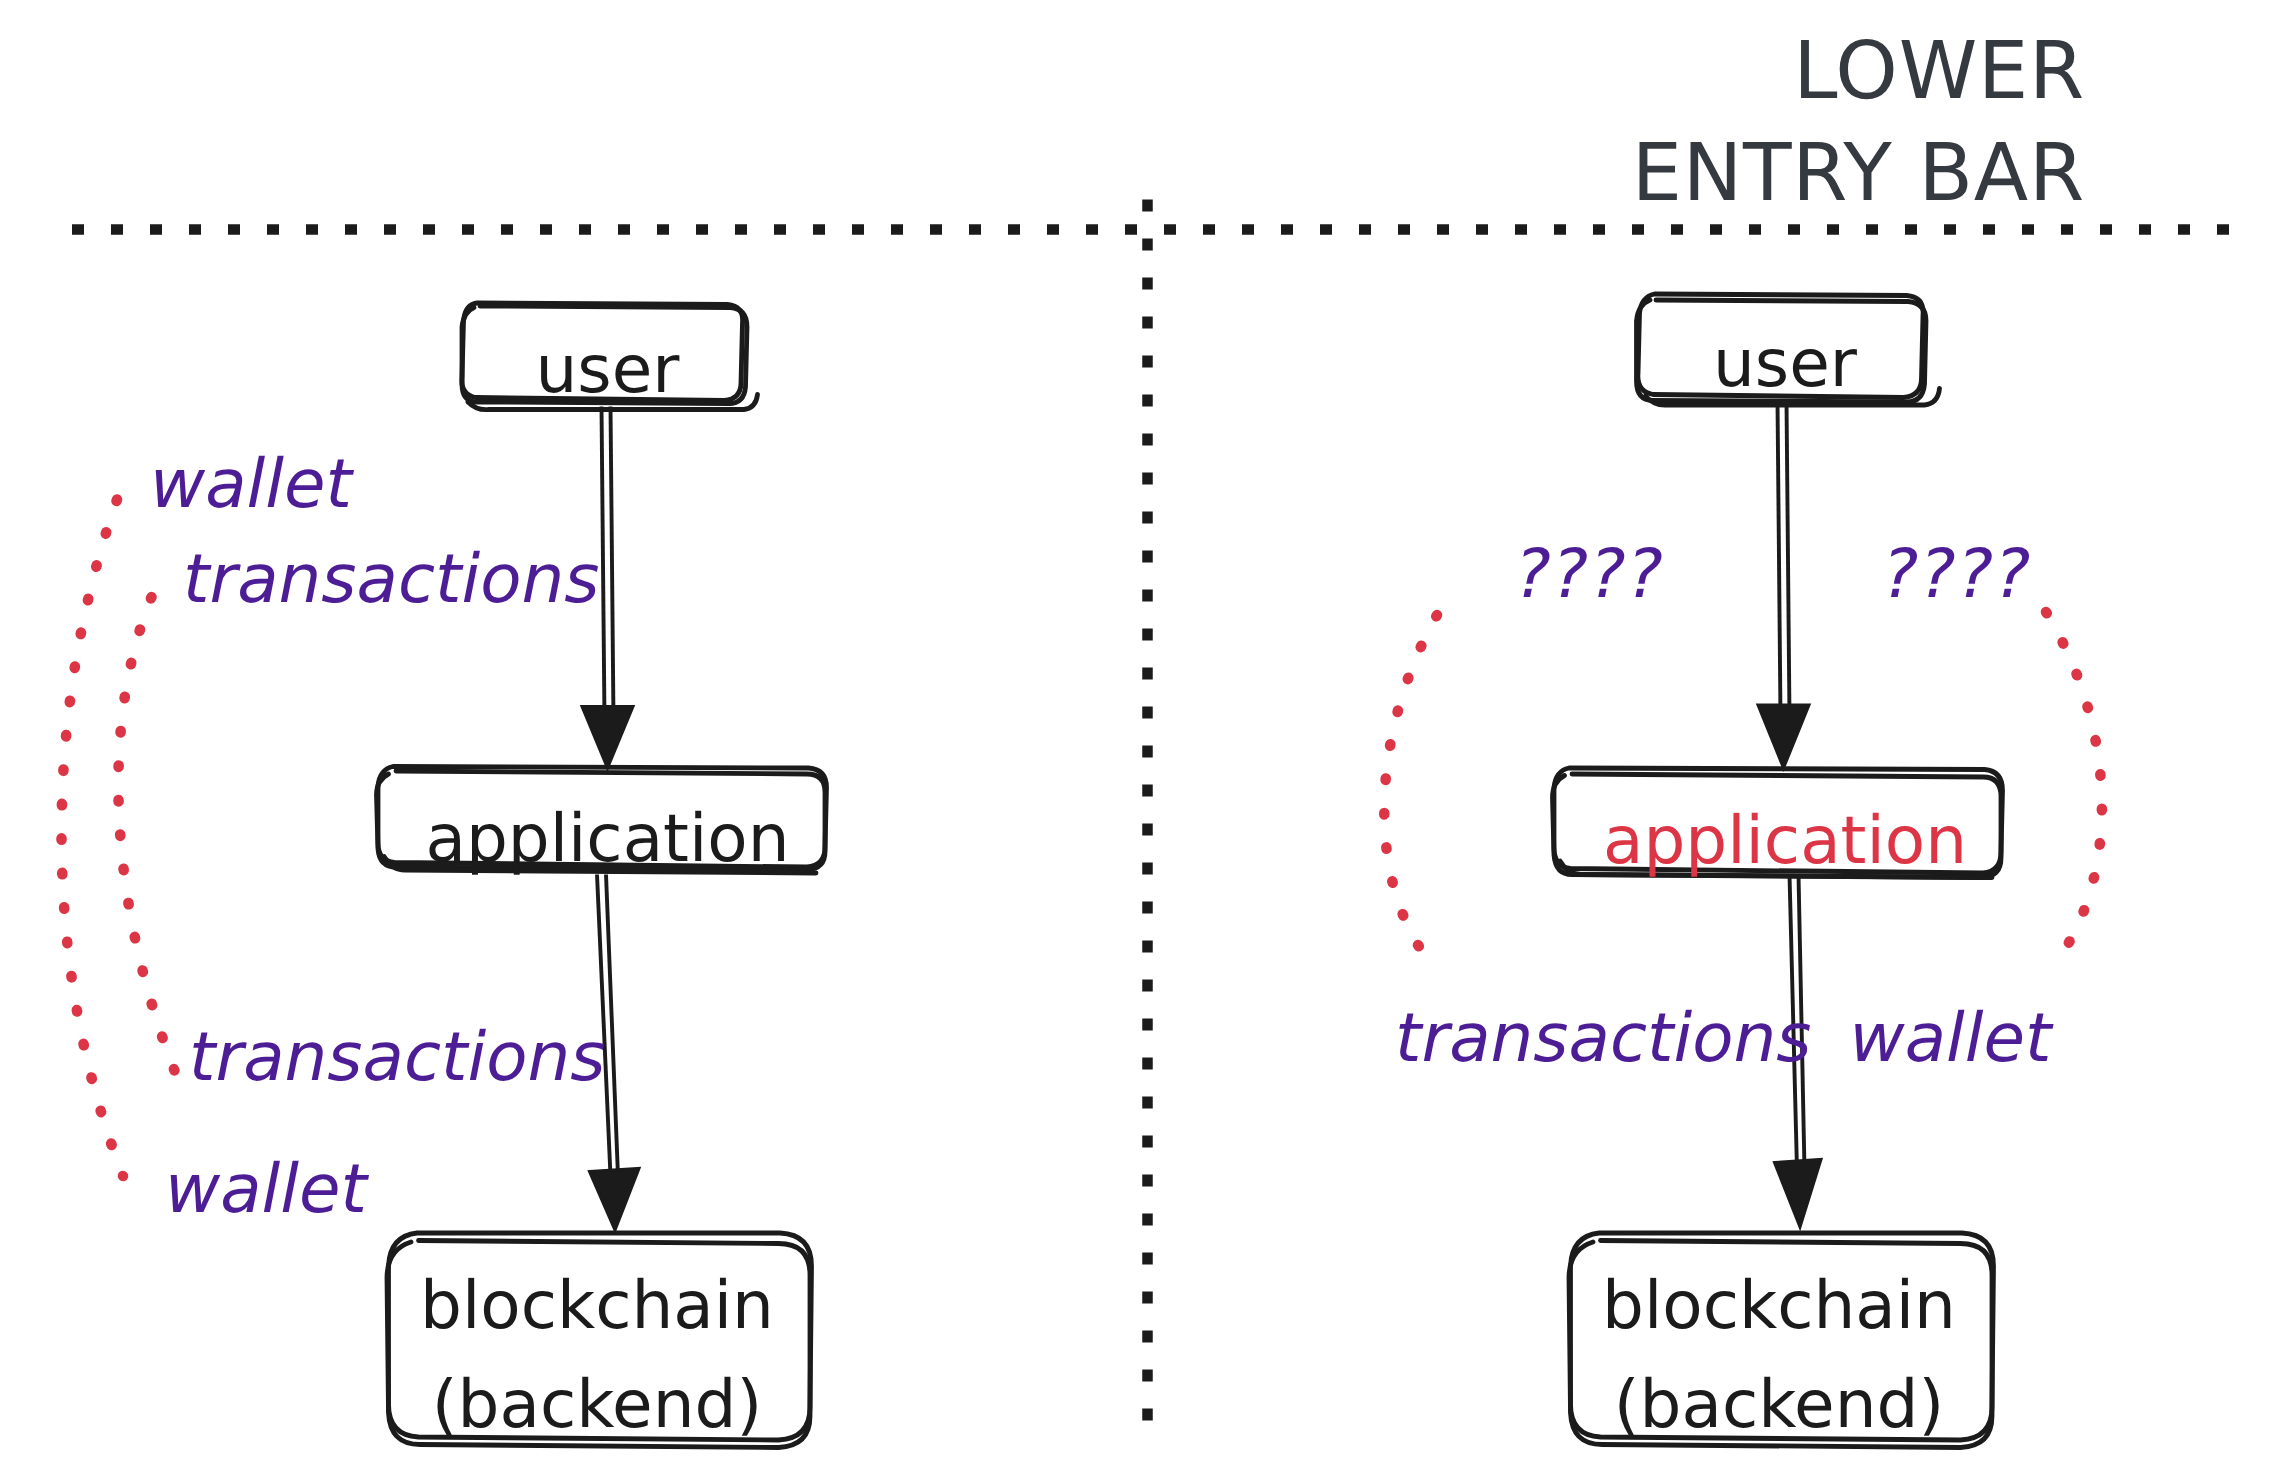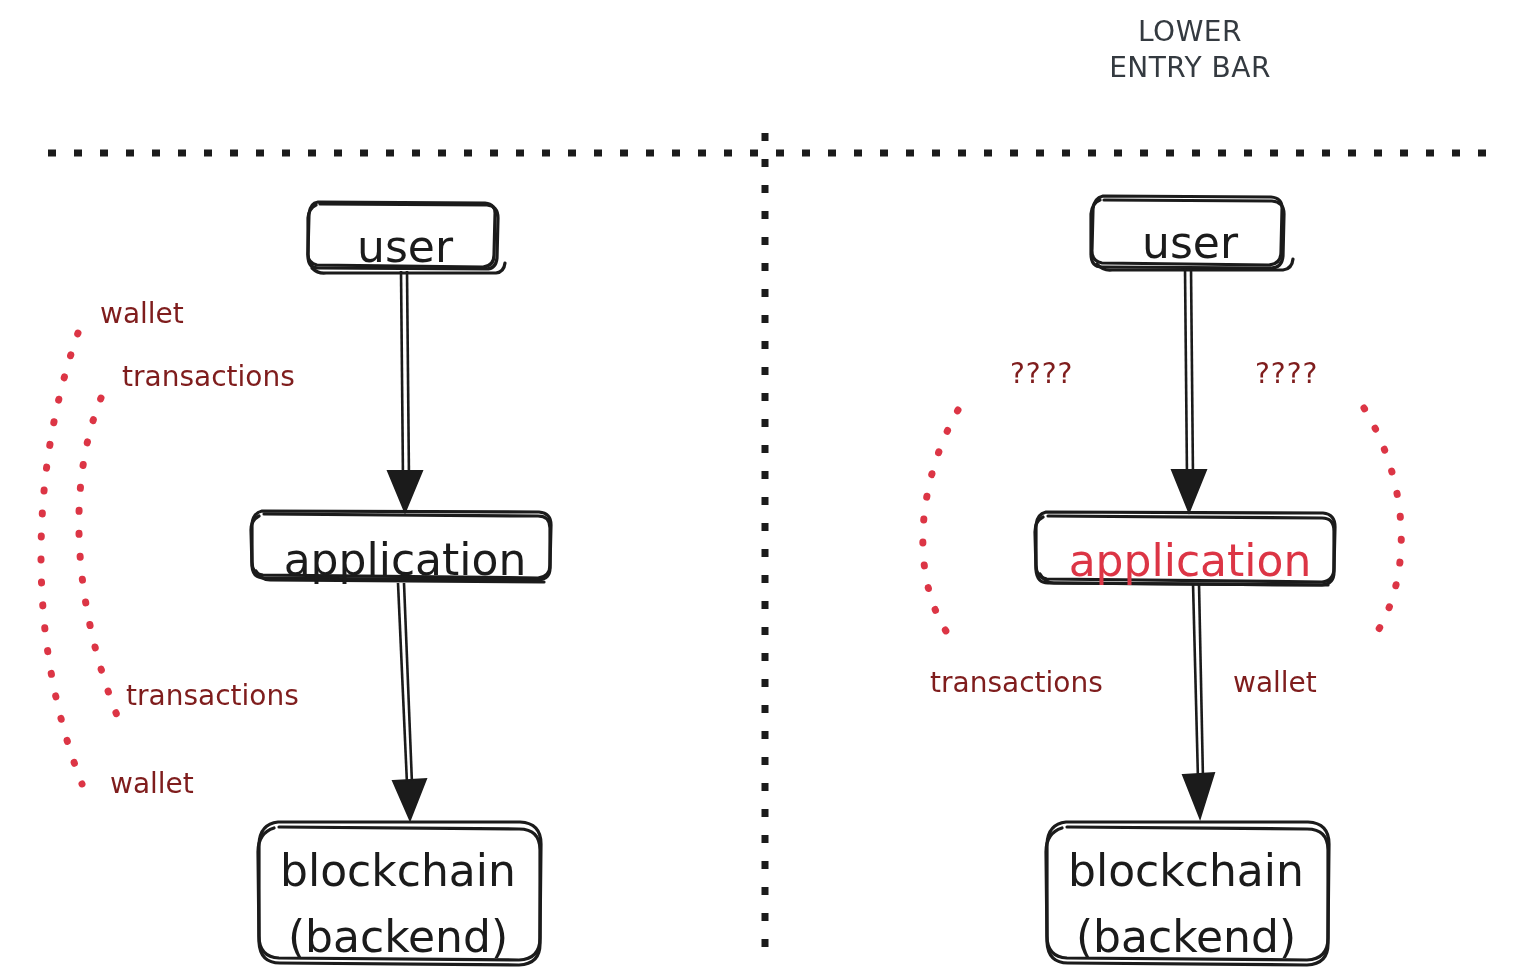--- a/index.html
+++ b/index.html
@@ -22,47 +22,48 @@
     position: absolute;
     left: 0;
     top: 0;
     width: 1524px;
     height: 980px;
     pointer-events: none;
   }
   .hdr {
     position: absolute;
     color: #343a40;
-    font-size: 28px;
+    font-size: 53px;
     letter-spacing: 0.5px;
-    text-align: center;
+    text-align: right;
     line-height: 1.28;
     font-weight: 400;
     white-space: pre-line;
   }
   #hdr-left  { left: 200px; top: 68px;  width: 400px; }
   #hdr-right { left: 990px; top: 14px;  width: 400px; }
 
   .node-label {
     position: absolute;
     text-align: center;
     color: #1b1b1b;
     font-size: 44px;
     line-height: 1.5;
     white-space: pre-line;
     pointer-events: none;
   }
   .node-label.red { color: #dc3545; }
 
   .annot {
     position: absolute;
-    color: #7f1d1d;
-    font-size: 28px;
+    color: #4c1d95;
+    font-size: 45px;
     white-space: nowrap;
     line-height: 1;
+    font-style: italic;
   }
   .annot.q { letter-spacing: 1px; }
 </style>
 </head>
 <body>
 
 <div id="canvas">
 
   <svg class="layer" viewBox="0 0 1524 980">
 

